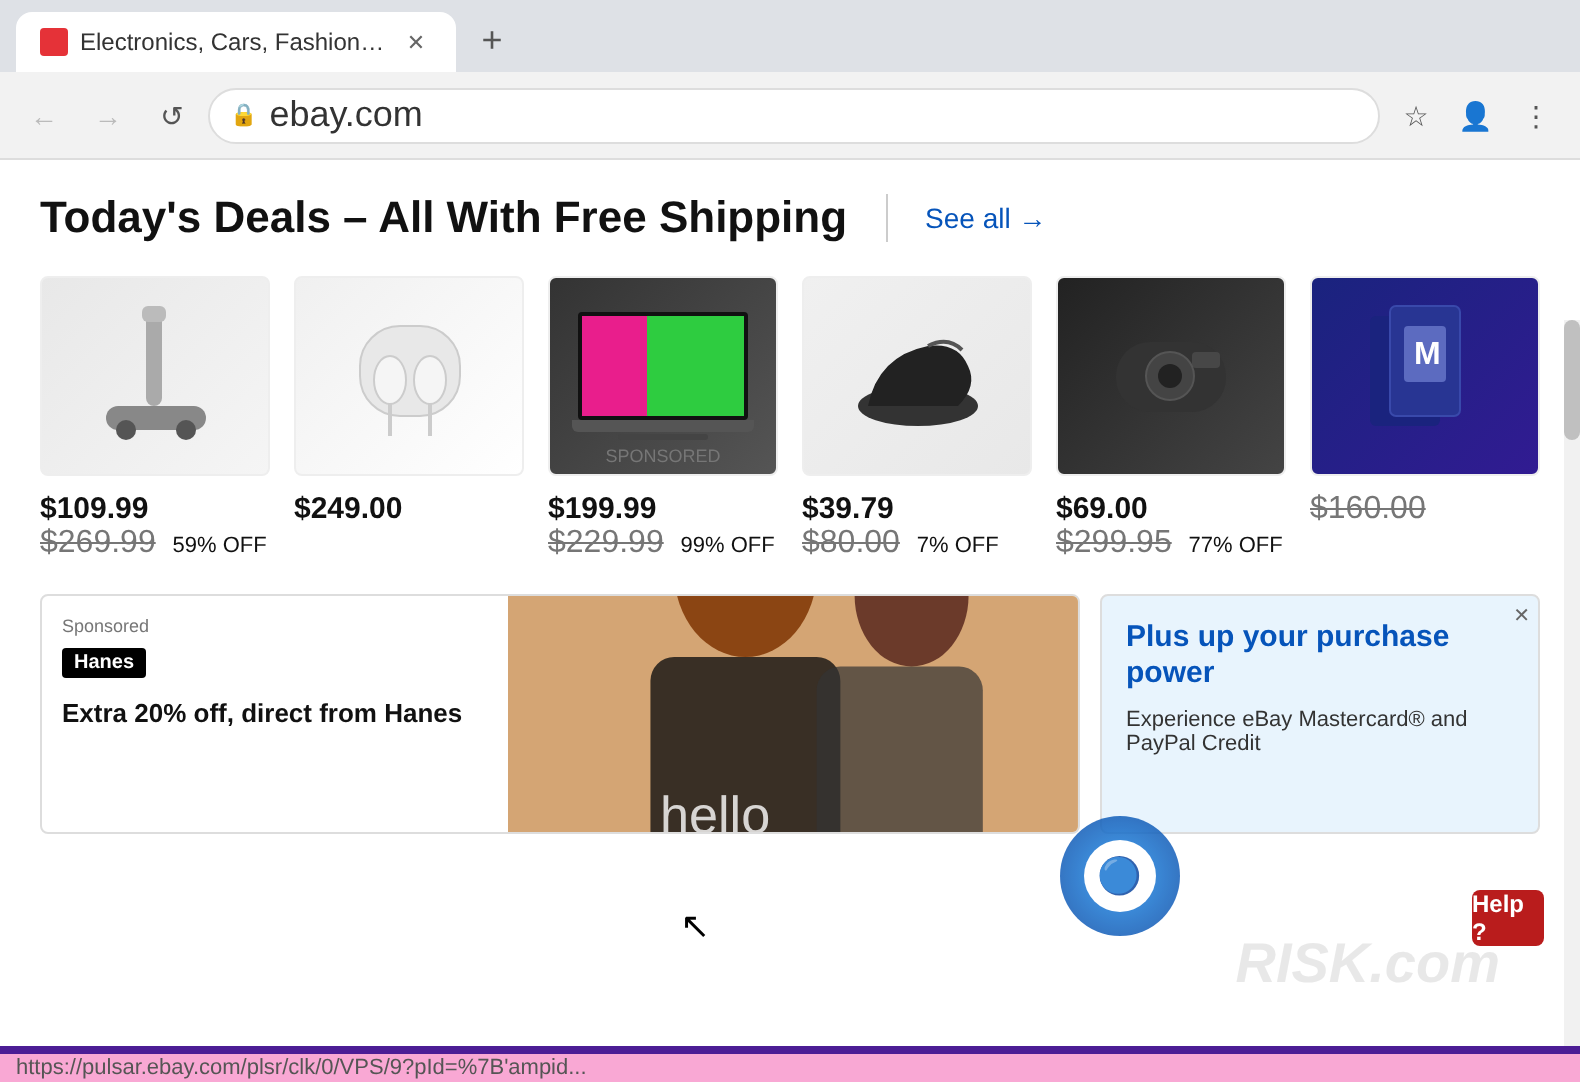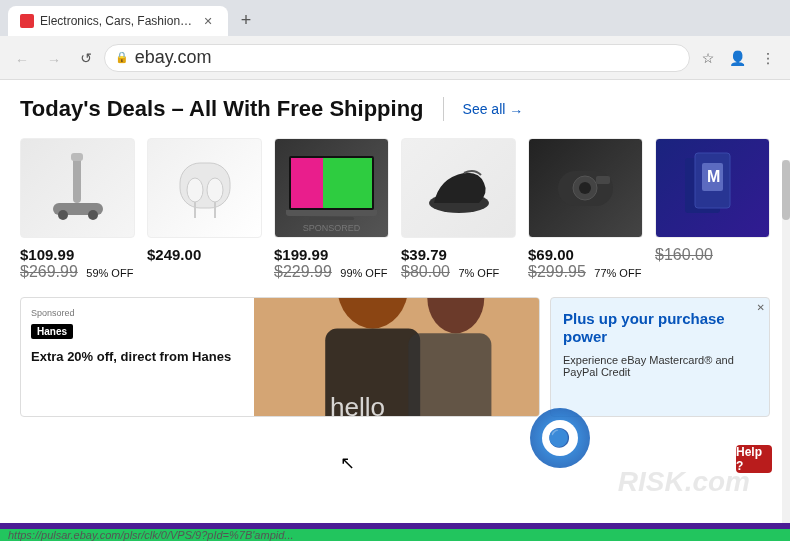--- a/index.html
+++ b/index.html
@@ -61,21 +61,21 @@
     .ad-hanes-photo { position: absolute; right: 0; top: 0; width: 55%; height: 100%; background: linear-gradient(135deg, #c8a870, #e0c090); overflow: hidden; }
     .ad-ebay { width: 220px; background: #e8f4fd; border: 1px solid #ddd; border-radius: 4px; padding: 12px; display: flex; flex-direction: column; gap: 4px; position: relative; }
     .ad-close-btn { position: absolute; top: 4px; right: 4px; font-size: 10px; color: #666; cursor: pointer; }
     .sponsored-tag { font-size: 9px; color: #767676; }
     .hanes-logo { background: #000; color: #fff; font-size: 10px; padding: 2px 6px; width: fit-content; border-radius: 2px; font-weight: bold; }
     .ad-hanes-text { font-size: 13px; font-weight: bold; color: #111; margin-top: 4px; }
     .ad-ebay-title { font-size: 15px; font-weight: bold; color: #0654ba; line-height: 1.2; }
     .ad-ebay-sub { font-size: 11px; color: #333; margin-top: 4px; }
 
     
-    .status-bar { background: #22c55e; height: 18px; display: flex; align-items: center; padding: 0 8px; border-top: 6px solid #4c1d95; font-style: italic; }
+    .status-bar { background: #f9a8d4; height: 18px; display: flex; align-items: center; padding: 0 8px; border-top: 4px solid #4c1d95; }
     .status-text { font-size: 11px; color: #555; }
 
     
     .help-btn { position: absolute; right: 18px; bottom: 50px; background: #b91c1c; color: #fff; font-size: 12px; font-weight: bold; width: 36px; height: 28px; border-radius: 4px; display: flex; align-items: center; justify-content: center; cursor: pointer; }
 
     
     .pcrisk-overlay { position: absolute; bottom: 25px; right: 40px; opacity: 0.35; pointer-events: none; }
     .pcrisk-text { font-size: 28px; font-weight: 900; color: #c0c0c0; font-style: italic; }
 
     

